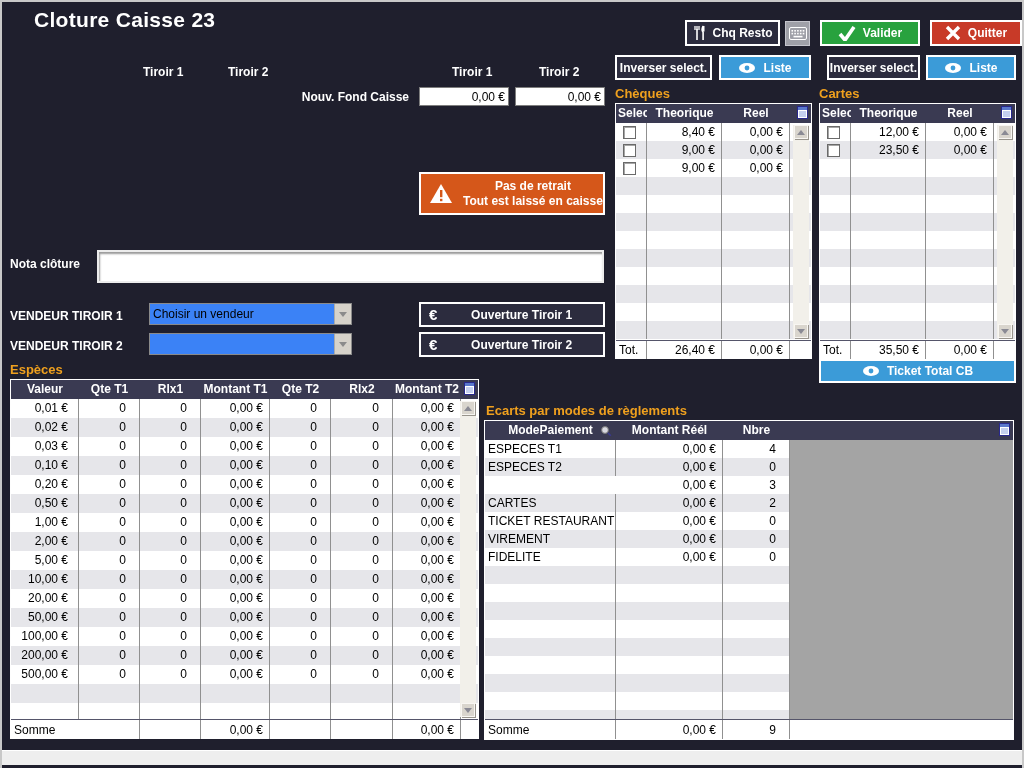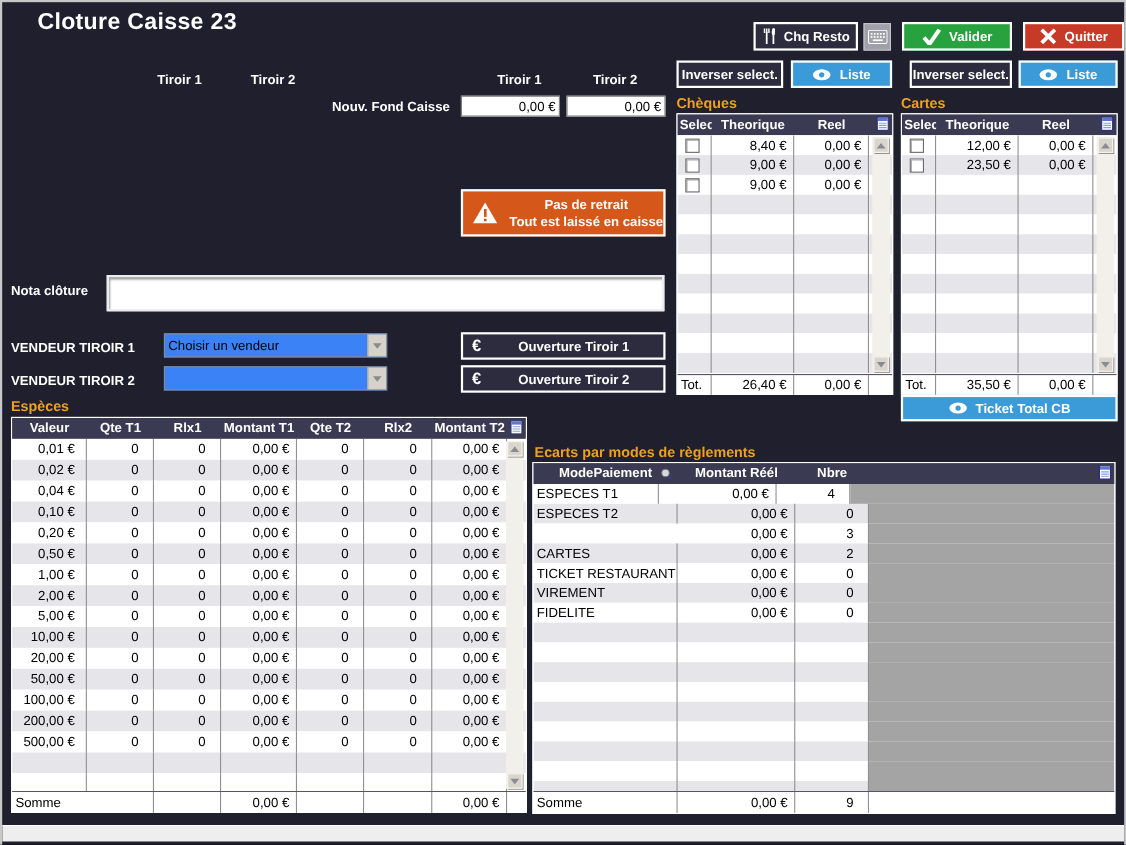--- a/index.html
+++ b/index.html
@@ -433,21 +433,21 @@
         <div class="trow alt h19">
           <div class="td val" style="width: 68px;">0,02 €</div>
           <div class="td qty" style="width: 61px;">0</div>
           <div class="td qty" style="width: 61px;">0</div>
           <div class="td num" style="width: 69px;">0,00 €</div>
           <div class="td qty" style="width: 61px;">0</div>
           <div class="td qty" style="width: 62px;">0</div>
           <div class="td num" style="width: 68px;">0,00 €</div>
         </div>
         <div class="trow h19">
-          <div class="td val" style="width: 68px;">0,04 €</div>
+          <div class="td val" style="width: 68px;">0,03 €</div>
           <div class="td qty" style="width: 61px;">0</div>
           <div class="td qty" style="width: 61px;">0</div>
           <div class="td num" style="width: 69px;">0,00 €</div>
           <div class="td qty" style="width: 61px;">0</div>
           <div class="td qty" style="width: 62px;">0</div>
           <div class="td num" style="width: 68px;">0,00 €</div>
         </div>
         <div class="trow alt h19">
           <div class="td val" style="width: 68px;">0,10 €</div>
           <div class="td qty" style="width: 61px;">0</div>
@@ -598,21 +598,21 @@
       <div class="th" style="width:107px;">Montant Réél</div>
       <div class="th" style="width:67px;">Nbre</div>
       <span class="copy"><svg width="11" height="13" viewBox="0 0 11 13">
             <rect x="0.5" y="0.5" width="10" height="12" fill="#fff" stroke="#28288c"></rect>
             <rect x="1" y="1" width="9" height="3" fill="#5a78cc"></rect>
             <path d="M2 6h7M2 8h7M2 10h7" stroke="#8aa0e0" stroke-width="1"></path>
           </svg></span>
     </div>
     <div class="tbody" id="ecarts-body" style="height:279px;">
         <div class="trow">
-          <div class="td txt" style="width: 114px;">ESPECES T1</div>
+          <div class="td txt" style="width: 131px;">ESPECES T1</div>
           <div class="td num" style="width: 107px;">0,00 €</div>
           <div class="td qty" style="width: 67px;">4</div>
           <div class="fill"></div>
         </div>
         <div class="trow alt">
           <div class="td txt" style="width: 131px;">ESPECES T2</div>
           <div class="td num" style="width: 107px;">0,00 €</div>
           <div class="td qty" style="width: 67px;">0</div>
           <div class="fill"></div>
         </div>

